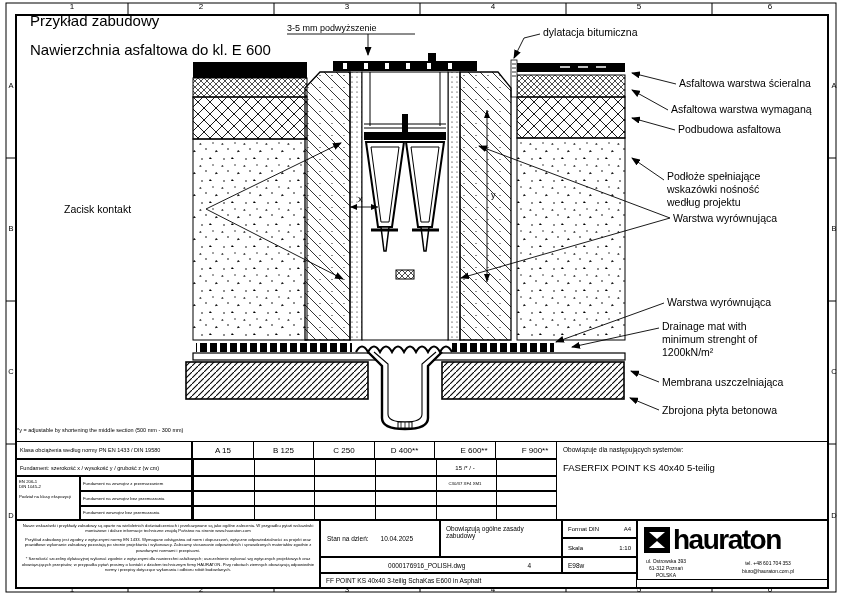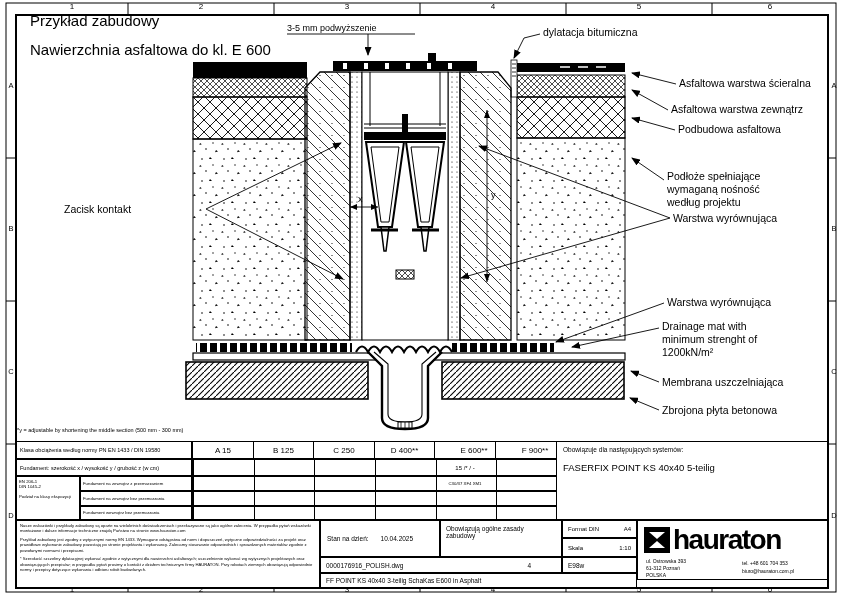--- a/index.html
+++ b/index.html
@@ -4,21 +4,21 @@
 <style>
   html,body{margin:0;padding:0;background:#e8e8e8;}
   .sheet{position:relative;width:842px;height:595px;background:#fff;color:#000;
          font-family:"Liberation Sans","DejaVu Sans",sans-serif;overflow:hidden;margin:0 auto;}
   .abs{position:absolute;}
   svg.art{position:absolute;left:0;top:0;pointer-events:none;}
   .lbl{position:absolute;font-size:10.5px;line-height:1.25;white-space:nowrap;}
   .t-title{font-size:15px;line-height:1.25;}
   .tiny{font-size:5.5px;}
   .cell{position:absolute;border:1px solid #000;box-sizing:border-box;background:#fff;
-        display:flex;align-items:center;overflow:hidden;}
+        display:flex;align-items:center;overflow:hidden;text-align:center;}
   .cell.col{flex-direction:column;align-items:flex-start;justify-content:flex-start;}
   .cell.ctr{justify-content:center;}
   .classrow{position:absolute;border:1px solid #000;box-sizing:border-box;
         background-image:repeating-linear-gradient(to right,#000 0 1px,transparent 1px 60.666px);}
   .gridnum{position:absolute;width:20px;text-align:center;font-size:8px;}
   .gridlet{position:absolute;width:10px;text-align:center;font-size:7.5px;}
   .micro{font-size:4.3px;line-height:1.25;}
   .disc p{margin:0 0 3px 0;font-size:4.2px;line-height:1.3;}
   .wordmark{font-weight:900;font-size:28px;letter-spacing:-1.5px;line-height:1;}
 </style>
@@ -173,25 +173,25 @@
   <div class="gridlet" style="left:829px;top:224px">B</div>
   <div class="gridlet" style="left:829px;top:367px">C</div>
   <div class="gridlet" style="left:829px;top:511px">D</div>
 
   <div class="lbl t-title" style="left:30px;top:12px">Przykład zabudowy</div>
   <div class="lbl t-title" style="left:30px;top:41px">Nawierzchnia asfaltowa do kl. E 600</div>
 
   <div class="lbl" style="left:287px;top:23px;font-size:9px">3-5 mm podwyższenie</div>
   <div class="lbl" style="left:543px;top:26px">dylatacja bitumiczna</div>
   <div class="lbl" style="left:679px;top:77px">Asfaltowa warstwa ścieralna</div>
-  <div class="lbl" style="left:671px;top:103px">Asfaltowa warstwa zewnątrz</div>
+  <div class="lbl" style="left:671px;top:103px">Asfaltowa warstwa wymaganą</div>
   <div class="lbl" style="left:678px;top:123px">Podbudowa asfaltowa</div>
   <div class="lbl" style="left:667px;top:170px">
     <div>Podłoże spełniające</div>
-    <div>wymaganą nośność</div>
+    <div>wskazówki nośność</div>
     <div>według projektu</div>
   </div>
   <div class="lbl" style="left:673px;top:212px">Warstwa wyrównująca</div>
   <div class="lbl" style="left:667px;top:296px">Warstwa wyrównująca</div>
   <div class="lbl" style="left:662px;top:320px">
     <div>Drainage mat with</div>
     <div>minimum strenght of</div>
     <div>1200kN/m²</div>
   </div>
   <div class="lbl" style="left:662px;top:376px">Membrana uszczelniająca</div>

